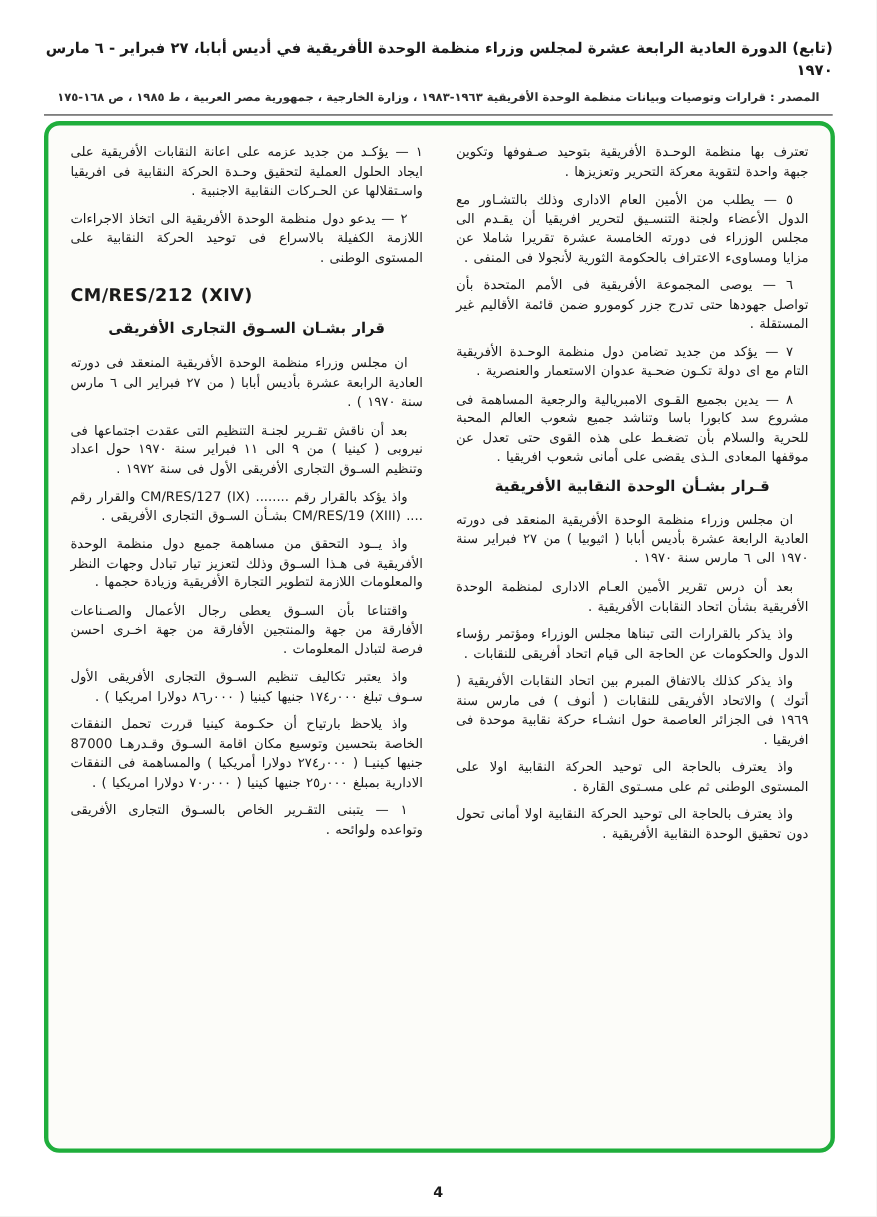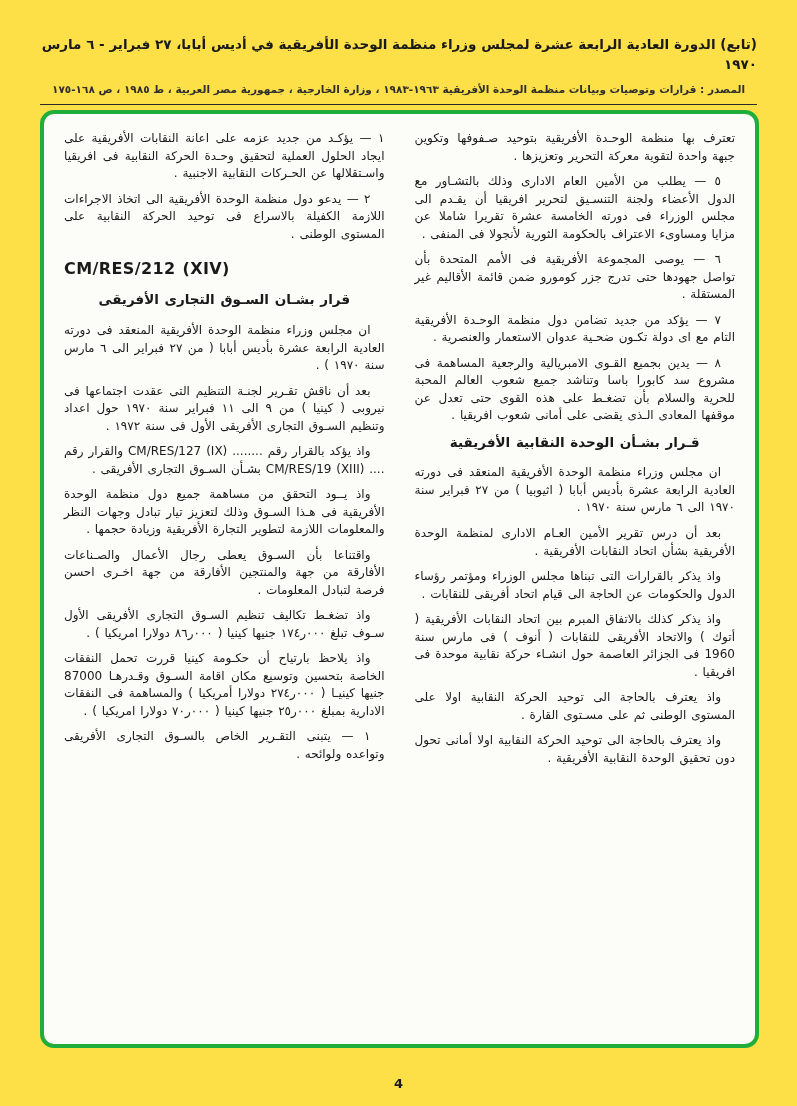--- a/index.html
+++ b/index.html
@@ -2,21 +2,21 @@
 <html lang="ar"><head>
 <meta charset="utf-8">
 <style>
   * { box-sizing: border-box; margin: 0; padding: 0; }
   html, body { background: #e9e9e6; }
   .page {
     position: relative;
     width: 797px;
     height: 1106px;
     margin: 0 auto;
-    background: #fde047;
+    background: #ffffff;
     color: #1a1a1a;
     font-family: "DejaVu Sans", sans-serif;
     direction: rtl;
     overflow: hidden;
   }
   .header {
     padding: 34px 40px 0 40px;
   }
   .header-title {
     font-size: 13.5px;
@@ -112,35 +112,35 @@
       <div class="column">
           <p class="para body">تعترف بها منظمة الوحـدة الأفريقية بتوحيد صـفوفها وتكوين جبهة واحدة لتقوية معركة التحرير وتعزيزها .</p>
           <p class="para body">٥ — يطلب من الأمين العام الادارى وذلك بالتشـاور مع الدول الأعضاء ولجنة التنسـيق لتحرير افريقيا أن يقـدم الى مجلس الوزراء فى دورته الخامسة عشرة تقريرا شاملا عن مزايا ومساوىء الاعتراف بالحكومة الثورية لأنجولا فى المنفى .</p>
           <p class="para body">٦ — يوصى المجموعة الأفريقية فى الأمم المتحدة بأن تواصل جهودها حتى تدرج جزر كومورو ضمن قائمة الأقاليم غير المستقلة .</p>
           <p class="para body">٧ — يؤكد من جديد تضامن دول منظمة الوحـدة الأفريقية التام مع اى دولة تكـون ضحـية عدوان الاستعمار والعنصرية .</p>
           <p class="para body">٨ — يدين بجميع القـوى الامبريالية والرجعية المساهمة فى مشروع سد كابورا باسا وتناشد جميع شعوب العالم المحبة للحرية والسلام بأن تضغـط على هذه القوى حتى تعدل عن موقفها المعادى الـذى يقضى على أمانى شعوب افريقيا .</p>
           <p class="para heading">قـرار بشـأن الوحدة النقابية الأفريقية</p>
           <p class="para body">ان مجلس وزراء منظمة الوحدة الأفريقية المنعقد فى دورته العادية الرابعة عشرة بأديس أبابا ( اثيوبيا ) من ٢٧ فبراير سنة ١٩٧٠ الى ٦ مارس سنة ١٩٧٠ .</p>
           <p class="para body">بعد أن درس تقرير الأمين العـام الادارى لمنظمة الوحدة الأفريقية بشأن اتحاد النقابات الأفريقية .</p>
           <p class="para body">واذ يذكر بالقرارات التى تبناها مجلس الوزراء ومؤتمر رؤساء الدول والحكومات عن الحاجة الى قيام اتحاد أفريقى للنقابات .</p>
-          <p class="para body">واذ يذكر كذلك بالاتفاق المبرم بين اتحاد النقابات الأفريقية ( أتوك ) والاتحاد الأفريقى للنقابات ( أنوف ) فى مارس سنة 1960 فى الجزائر العاصمة حول انشـاء حركة نقابية موحدة فى افريقيا .</p>
+          <p class="para body">واذ يذكر كذلك بالاتفاق المبرم بين اتحاد النقابات الأفريقية ( أتوك ) والاتحاد الأفريقى للنقابات ( أنوف ) فى مارس سنة ١٩٦٩ فى الجزائر العاصمة حول انشـاء حركة نقابية موحدة فى افريقيا .</p>
           <p class="para body">واذ يعترف بالحاجة الى توحيد الحركة النقابية اولا على المستوى الوطنى ثم على مسـتوى القارة .</p>
           <p class="para body">واذ يعترف بالحاجة الى توحيد الحركة النقابية اولا أمانى تحول دون تحقيق الوحدة النقابية الأفريقية .</p>
         </div>
       <div class="column">
           <p class="para body">١ — يؤكـد من جديد عزمه على اعانة النقابات الأفريقية على ايجاد الحلول العملية لتحقيق وحـدة الحركة النقابية فى افريقيا واسـتقلالها عن الحـركات النقابية الاجنبية .</p>
           <p class="para body">٢ — يدعو دول منظمة الوحدة الأفريقية الى اتخاذ الاجراءات اللازمة الكفيلة بالاسراع فى توحيد الحركة النقابية على المستوى الوطنى .</p>
           <p class="para code">CM/RES/212 (XIV)</p>
           <p class="para heading">قرار بشـان السـوق التجارى الأفريقى</p>
           <p class="para body">ان مجلس وزراء منظمة الوحدة الأفريقية المنعقد فى دورته العادية الرابعة عشرة بأديس أبابا ( من ٢٧ فبراير الى ٦ مارس سنة ١٩٧٠ ) .</p>
           <p class="para body">بعد أن ناقش تقـرير لجنـة التنظيم التى عقدت اجتماعها فى نيروبى ( كينيا ) من ٩ الى ١١ فبراير سنة ١٩٧٠ حول اعداد وتنظيم السـوق التجارى الأفريقى الأول فى سنة ١٩٧٢ .</p>
           <p class="para body">واذ يؤكد بالقرار رقم ........ CM/RES/127 (IX) والقرار رقم .... CM/RES/19 (XIII) بشـأن السـوق التجارى الأفريقى .</p>
           <p class="para body">واذ يــود التحقق من مساهمة جميع دول منظمة الوحدة الأفريقية فى هـذا السـوق وذلك لتعزيز تيار تبادل وجهات النظر والمعلومات اللازمة لتطوير التجارة الأفريقية وزيادة حجمها .</p>
           <p class="para body">واقتناعا بأن السـوق يعطى رجال الأعمال والصـناعات الأفارقة من جهة والمنتجين الأفارقة من جهة اخـرى احسن فرصة لتبادل المعلومات .</p>
-          <p class="para body">واذ تضغـط تكاليف تنظيم السـوق التجارى الأفريقى الأول سـوف تبلغ ٠٠٠ر١٧٤ جنيها كينيا ( ٠٠٠ر٨٦ دولارا امريكيا ) .</p>
+          <p class="para body">واذ يعتبر تكاليف تنظيم السـوق التجارى الأفريقى الأول سـوف تبلغ ٠٠٠ر١٧٤ جنيها كينيا ( ٠٠٠ر٨٦ دولارا امريكيا ) .</p>
           <p class="para body">واذ يلاحظ بارتياح أن حكـومة كينيا قررت تحمل النفقات الخاصة بتحسين وتوسيع مكان اقامة السـوق وقـدرهـا 87000 جنيها كينيـا ( ٠٠٠ر٢٧٤ دولارا أمريكيا ) والمساهمة فى النفقات الادارية بمبلغ ٠٠٠ر٢٥ جنيها كينيا ( ٠٠٠ر٧٠ دولارا امريكيا ) .</p>
           <p class="para body">١ — يتبنى التقـرير الخاص بالسـوق التجارى الأفريقى وتواعده ولوائحه .</p>
         </div>
     </div>
   </div>
 
   <div class="footer">
     <span class="page-number">4</span>
   </div>
 

